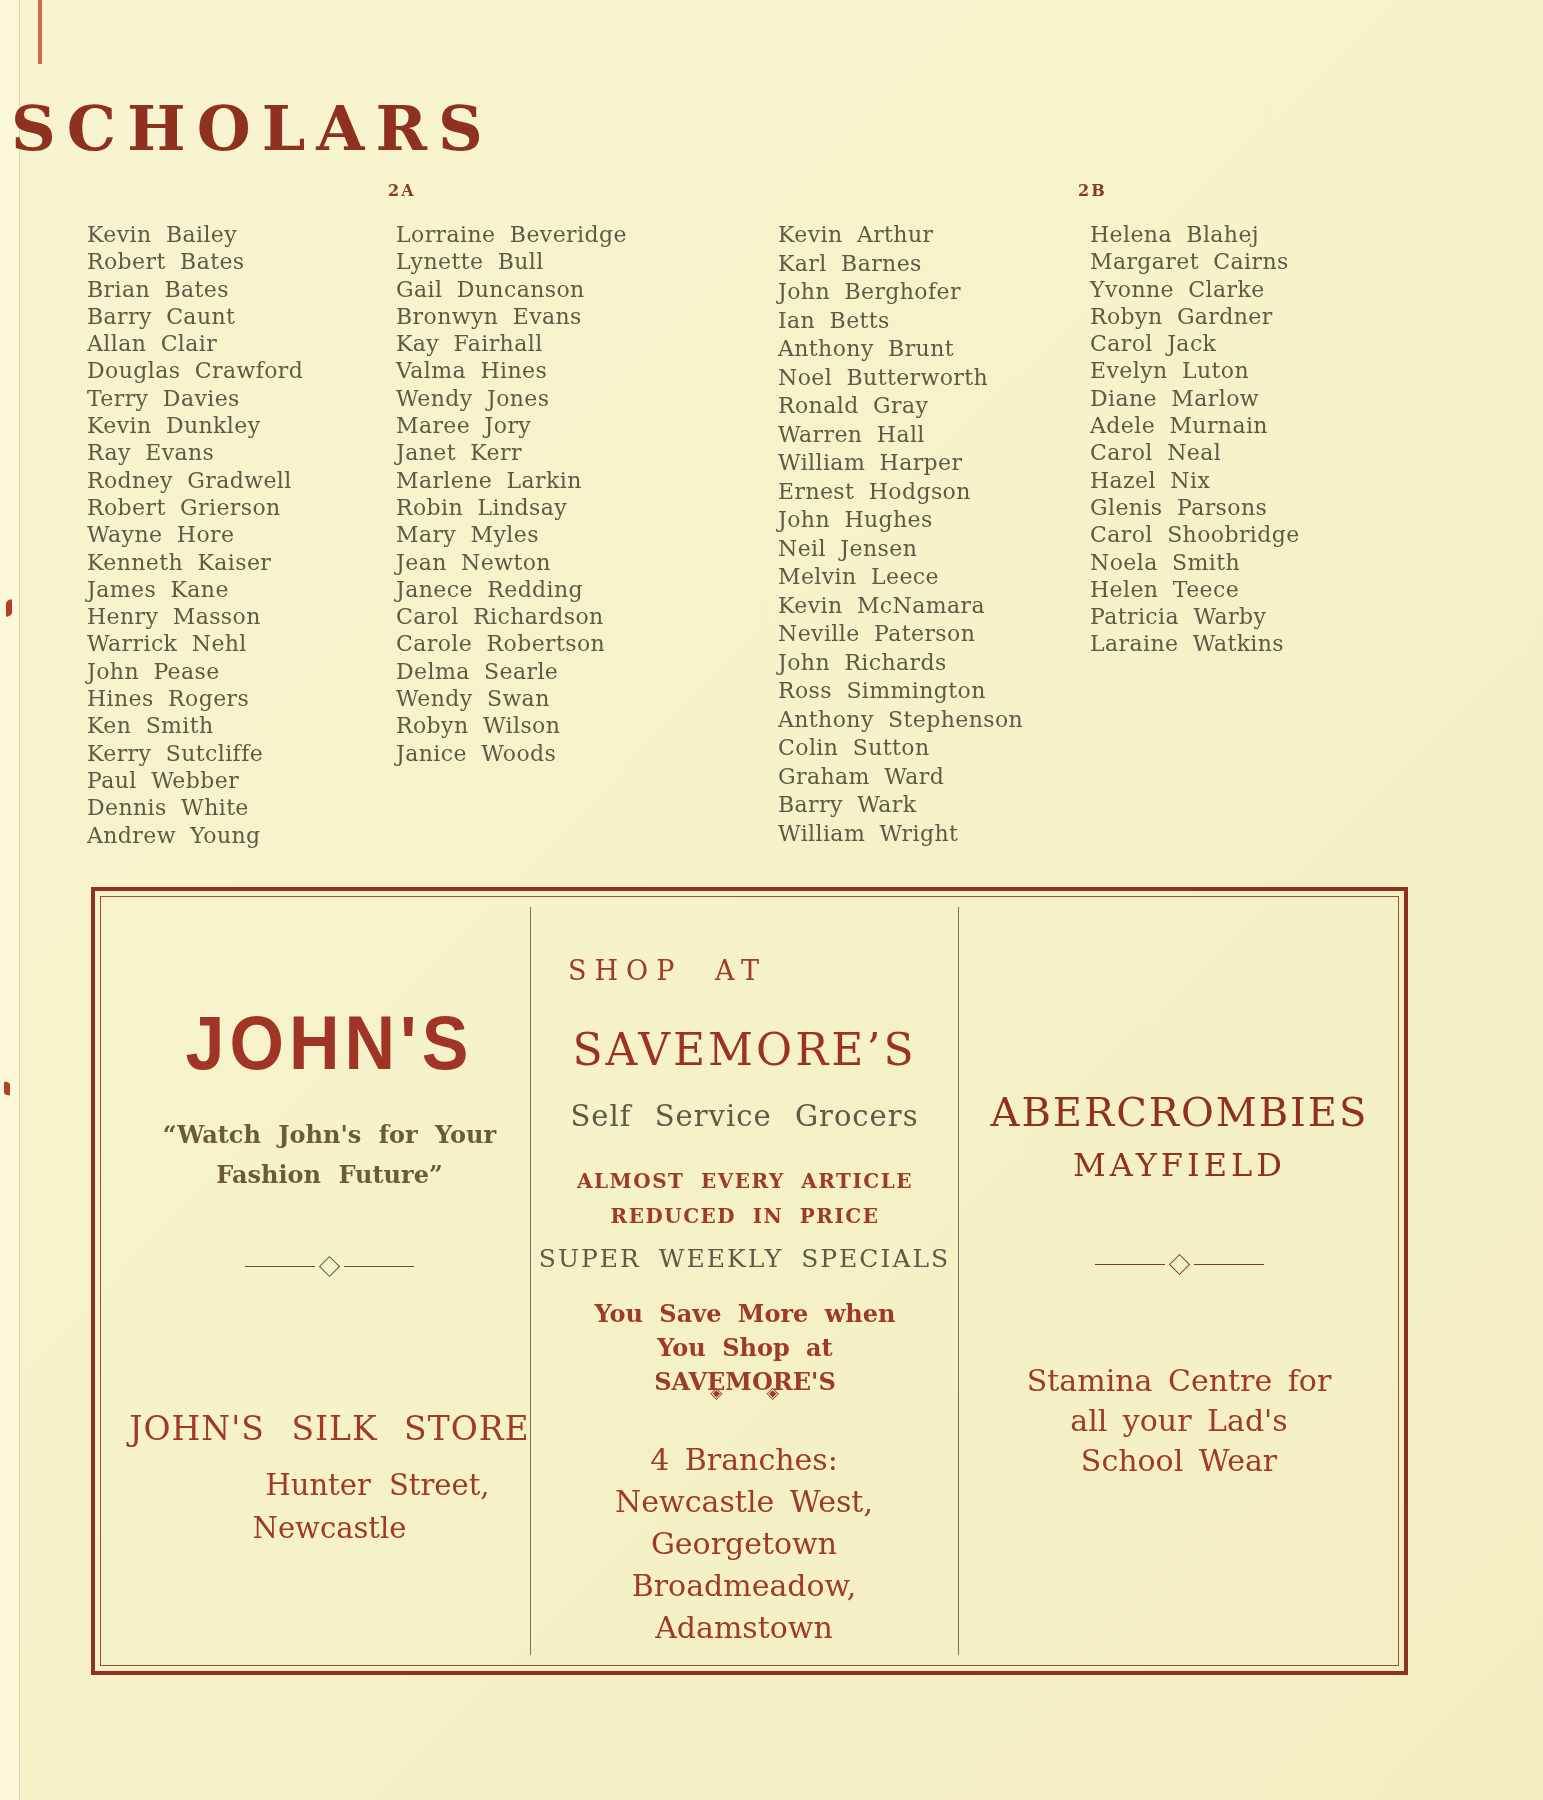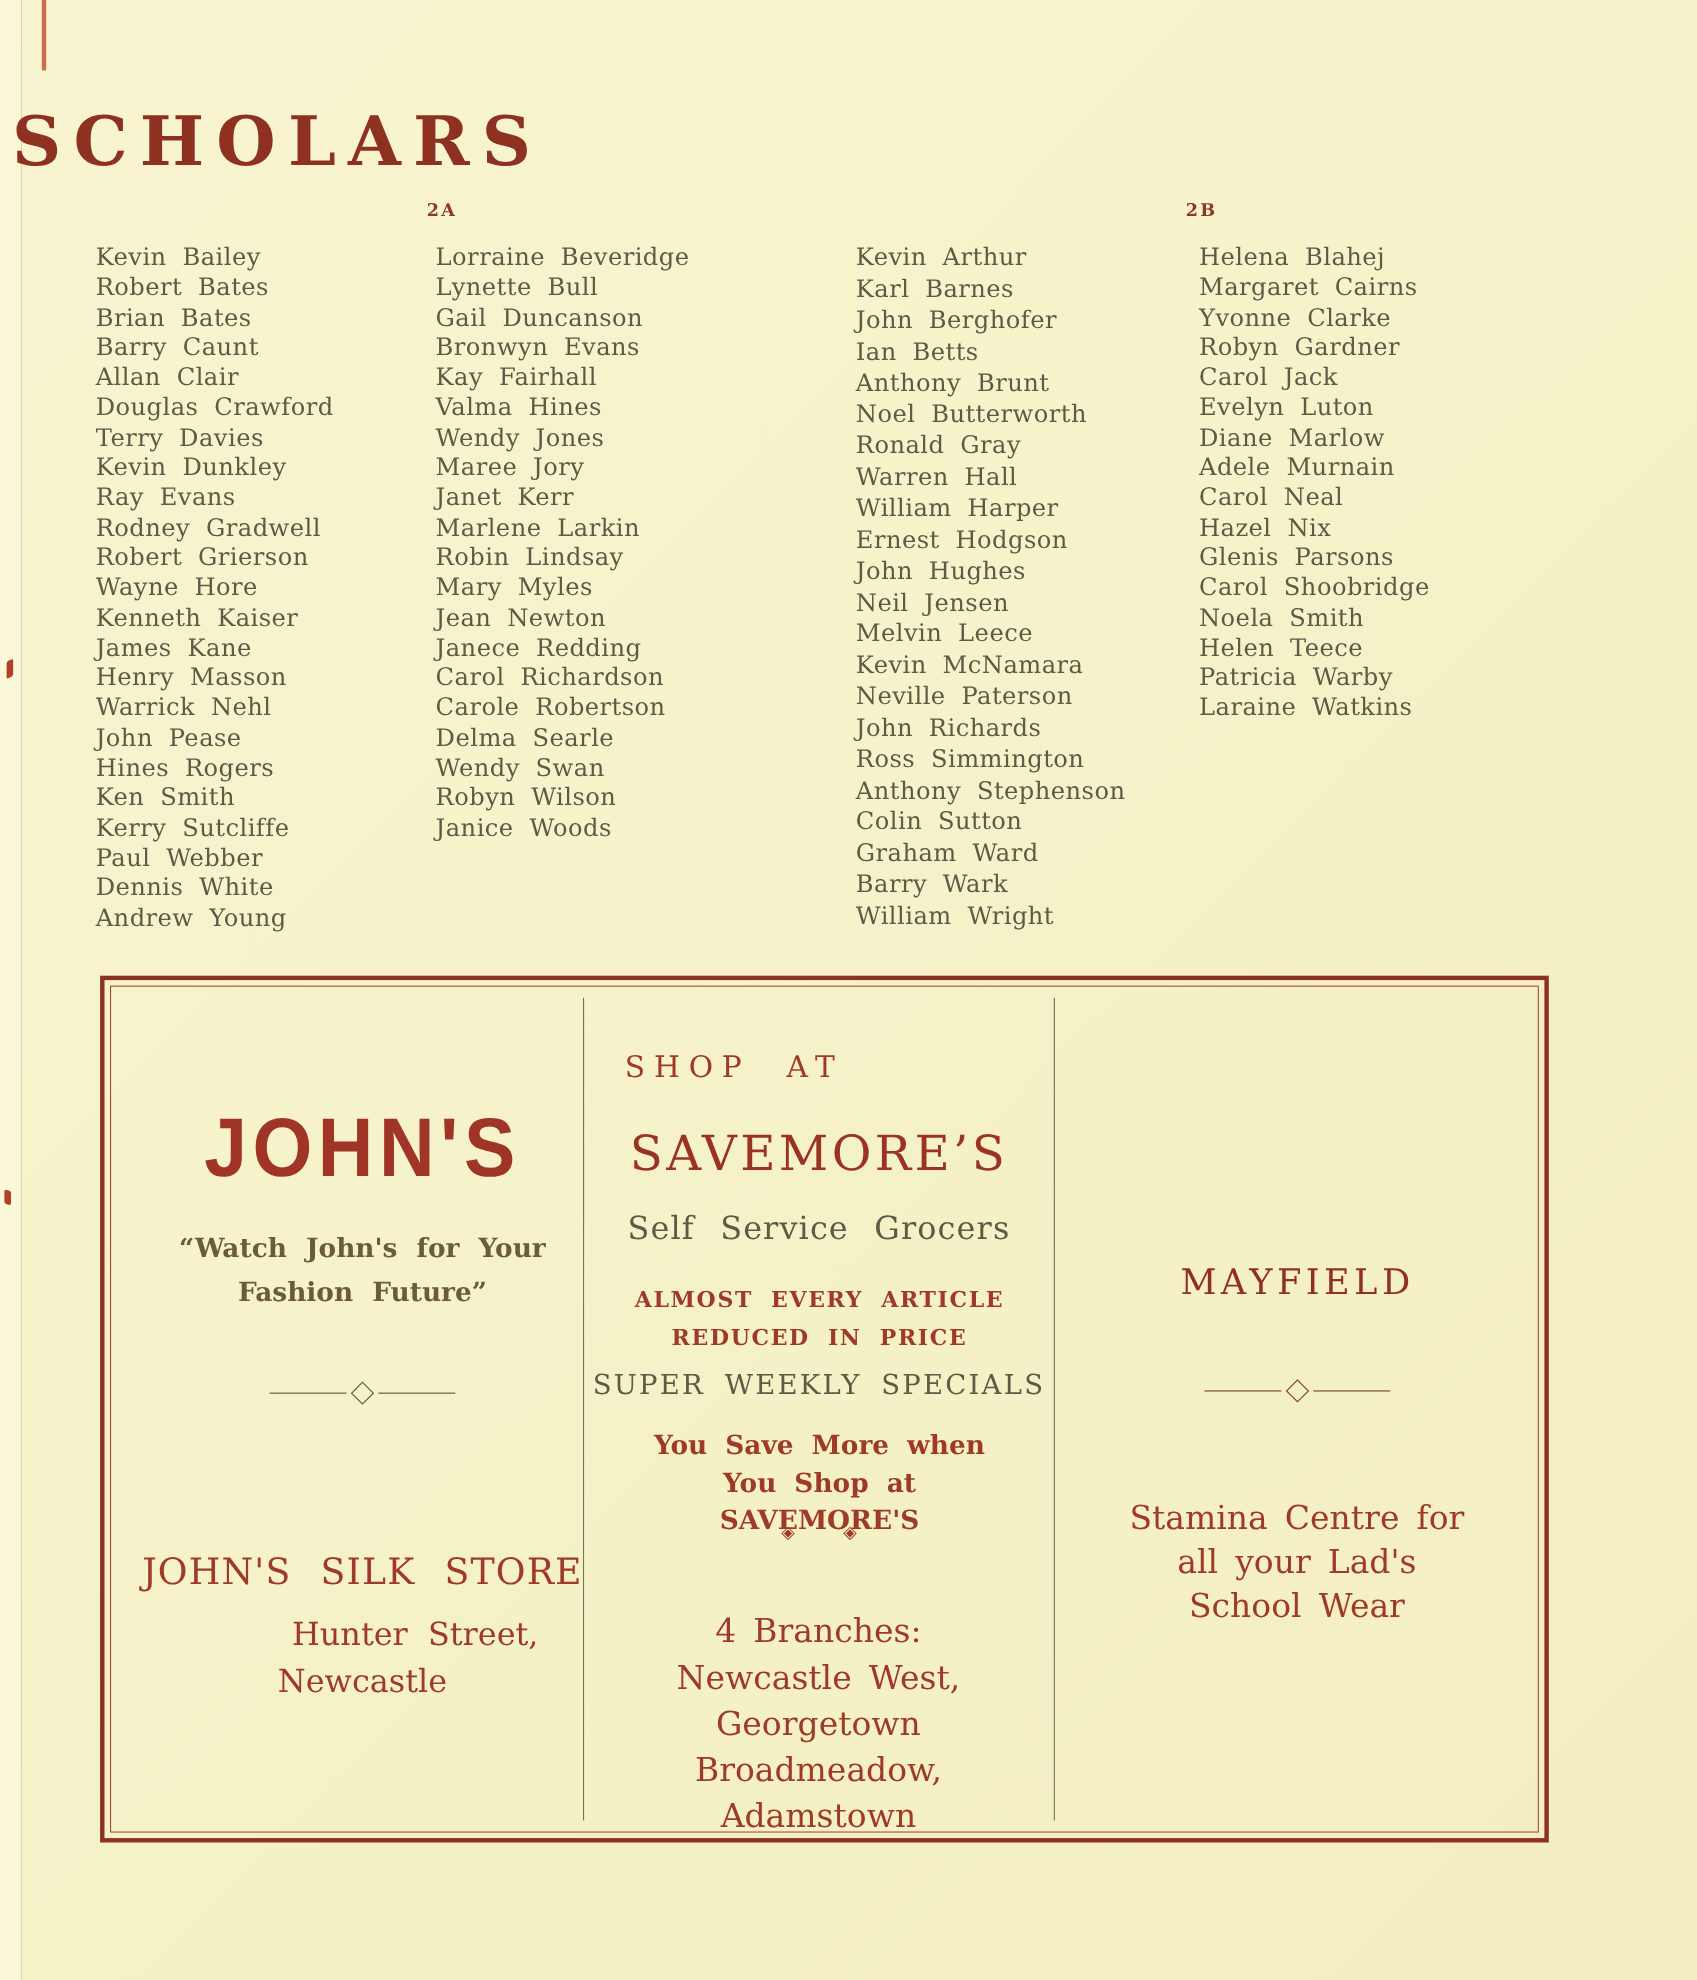--- a/index.html
+++ b/index.html
@@ -60,21 +60,21 @@
     font-size:27px; color:#9e3a26; letter-spacing:8px; word-spacing:16px; }
   .savemores-name { top:133px; font-size:44px; color:#9c3322; letter-spacing:3px; }
   .self-service { top:208px; font-size:29px; color:#5d5a45; word-spacing:13px; letter-spacing:1px; }
   .almost { top:273px; left:44px !important; width:340px !important; font-size:20px;
     font-weight:bold; color:#9e3a26; line-height:35px; letter-spacing:1.5px; word-spacing:8px; }
   .super { top:353px; font-size:25px; color:#5d5a45; letter-spacing:2px; word-spacing:8px; }
   .you-save { top:406px; left:34px !important; width:360px !important; font-size:24px;
     font-weight:bold; color:#9e3a26; line-height:34px; word-spacing:8px; }
   .ornaments { top:492px; font-size:16px; color:#9e3a26; }
   .ornaments span { display:inline-block; margin:0 22px; }
-  .branches { top:572px; left:48px !important; width:330px !important; font-size:30px;
+  .branches { top:548px; left:48px !important; width:330px !important; font-size:30px;
     color:#9e3a26; line-height:42px; word-spacing:6px; }
 
   .aber-name { top:198px; font-size:40px; color:#92301f; letter-spacing:2px; }
   .aber-loc { top:255px; font-size:32px; color:#92301f; letter-spacing:4px; word-spacing:6px; }
   .stamina { top:470px; left:55px !important; width:330px !important; font-size:30px;
     color:#9e3a26; line-height:40px; word-spacing:6px; }
 
   
   .divider { position:absolute; display:flex; align-items:center; justify-content:center; }
   .divider .line { height:1px; width:70px; background:#5c5340; }
@@ -215,20 +215,21 @@
       <div class="abs almost">ALMOST EVERY ARTICLE REDUCED IN PRICE</div>
       <div class="abs super">SUPER WEEKLY SPECIALS</div>
       <div class="abs you-save">You Save More when You Shop at SAVEMORE'S</div>
       <div class="abs ornaments">
         <span>◈</span><span>◈</span>
       </div>
       <div class="abs branches">4 Branches: Newcastle West, Georgetown Broadmeadow, Adamstown</div>
     </div>
 
     <div class="ad ad-abercrombies">
+      <div class="abs aber-name">ABERCROMBIES</div>
       <div class="abs aber-loc">MAYFIELD</div>
       <div class="divider red div-aber">
         <span class="line"></span>
         <span class="diamond"></span>
         <span class="line"></span>
       </div>
       <div class="abs stamina">Stamina Centre for all your Lad's School Wear</div>
     </div>
   </div>
 

